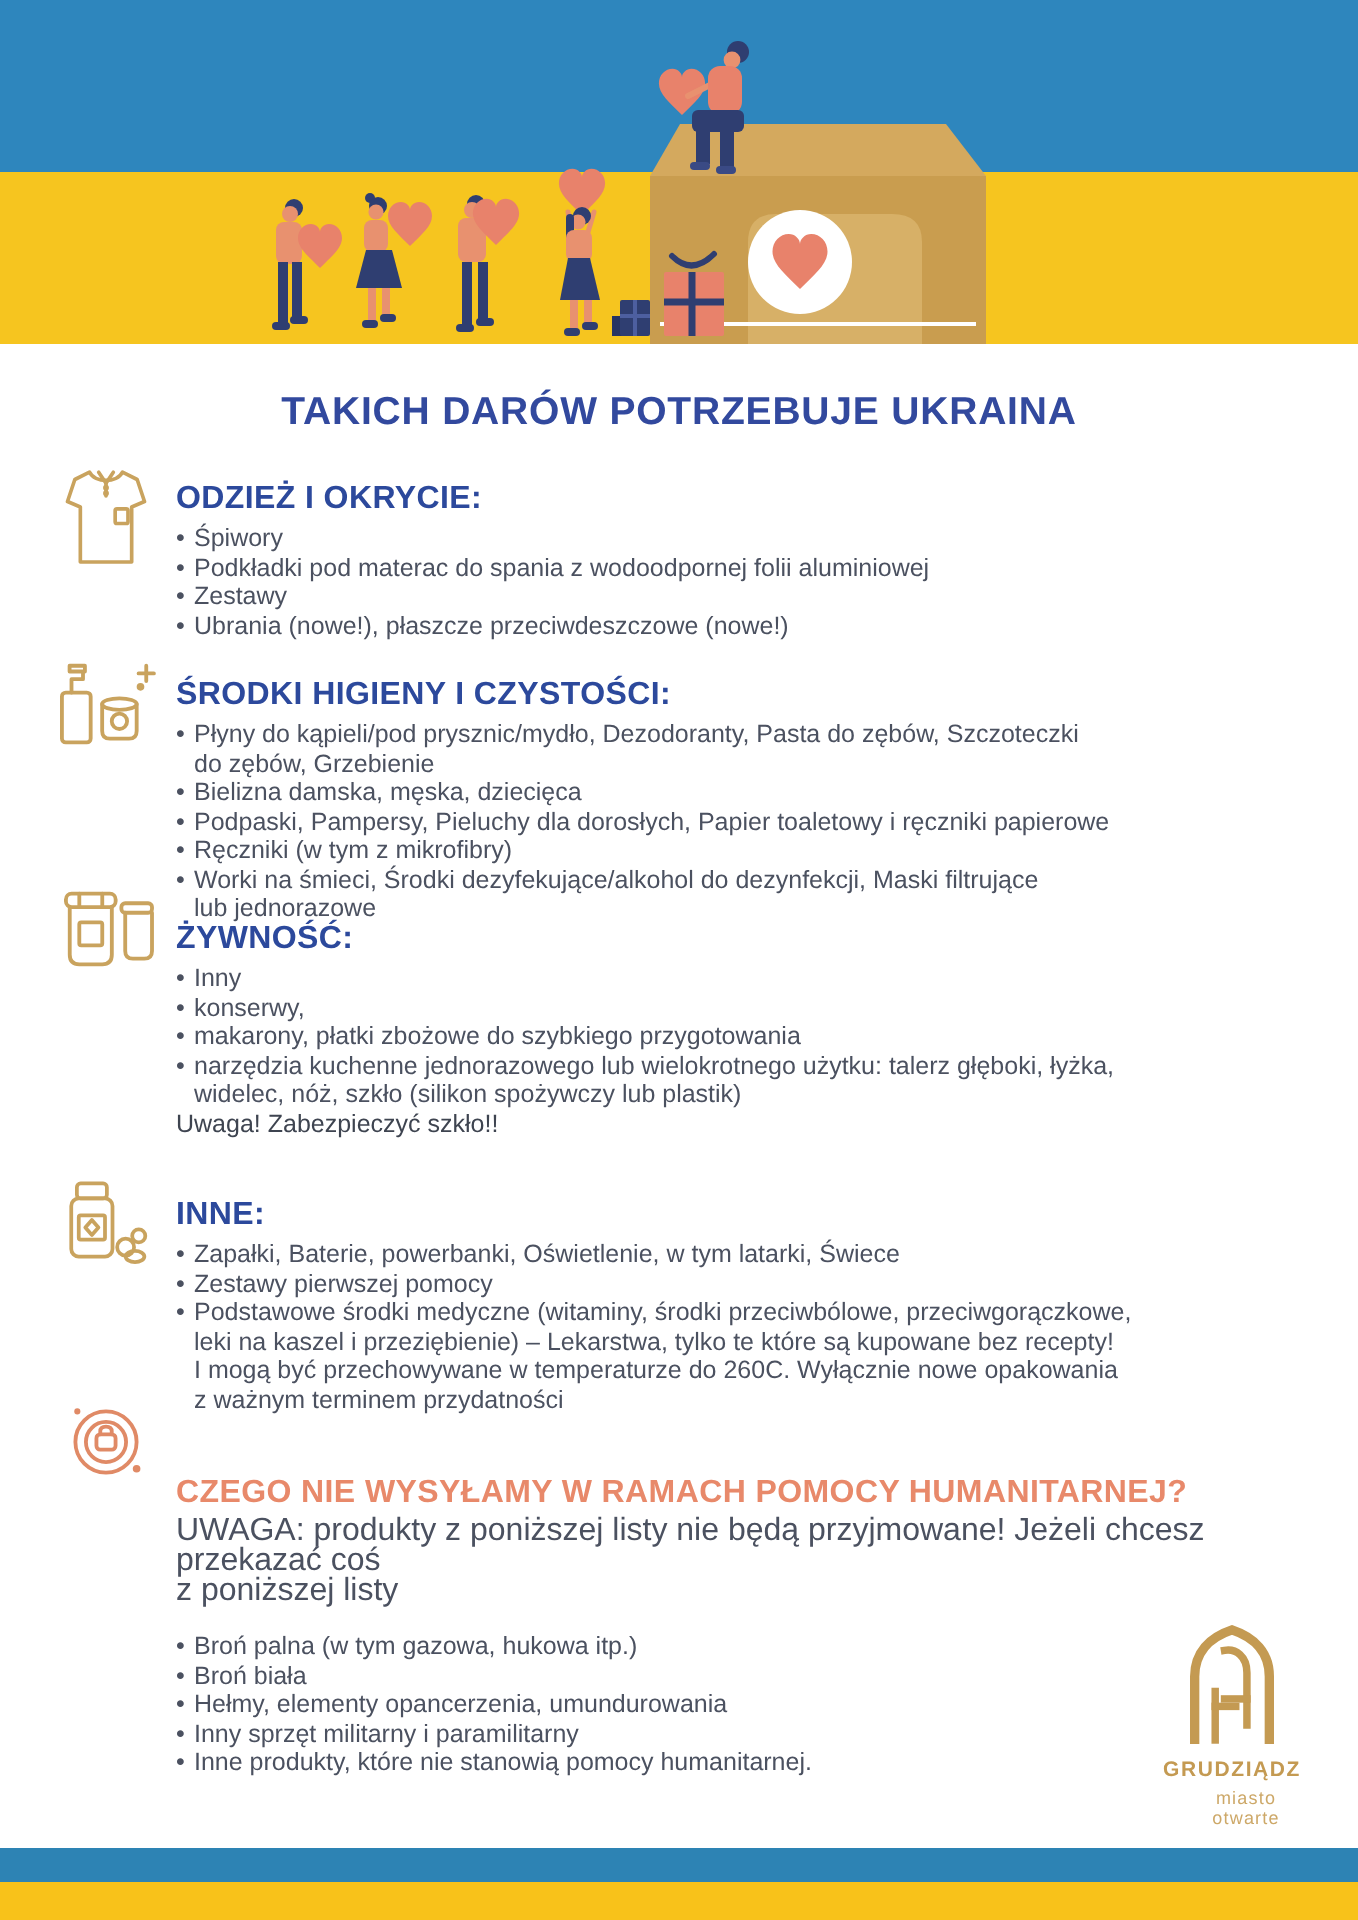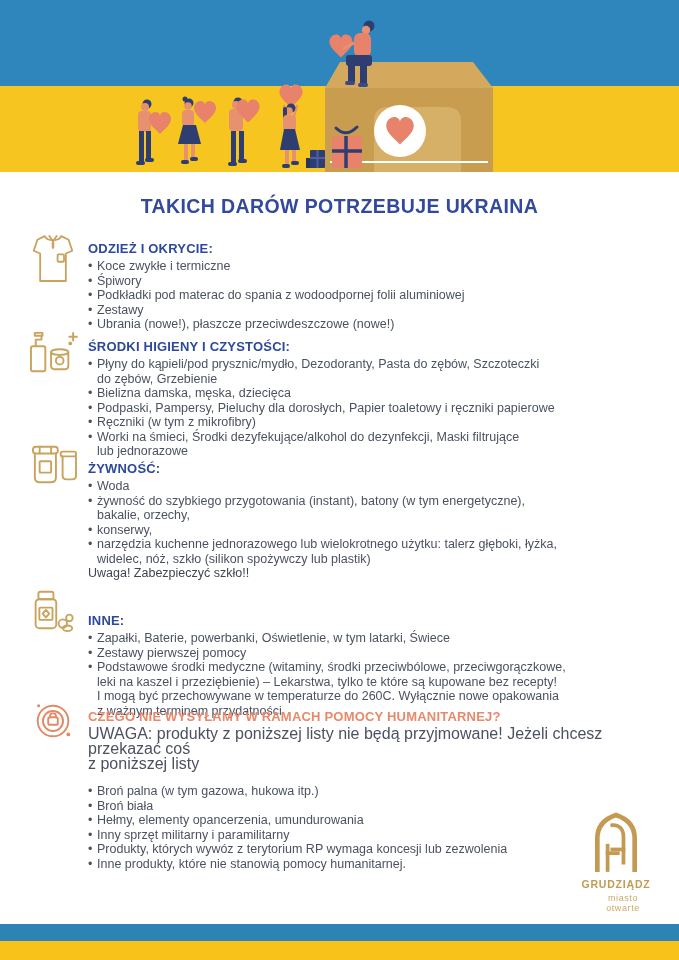--- a/index.html
+++ b/index.html
@@ -11,24 +11,24 @@
   }
   .banner { position:absolute; top:0; left:0; display:block; }
   .page-title {
     position:absolute; top:195px; left:0; width:679px;
     text-align:center; font-size:19.5px; font-weight:bold;
     letter-spacing:0.4px; color:#32499e; margin:0;
   }
   .sec-icon { position:absolute; }
   .section { position:absolute; left:88px; width:565px; }
   .sec-h {
-    font-size:13px; font-weight:bold; color:#2c499c;
+    font-size:16px; font-weight:bold; color:#2c499c;
     letter-spacing:0.2px; margin:0 0 3px 0;
   }
-  .sec-h.orange { color:#e8896a; }
+  .sec-h.orange { color:#e8896a;margin-top:29px; }
   ul.items { margin:0; padding:0; list-style:none; }
   ul.items li {
     position:relative; padding-left:9px;
     font-size:12.5px; line-height:14.5px; color:#4b5160;
     white-space:pre-line;
   }
   ul.items li::before { content:"\2022"; position:absolute; left:0; top:0; color:#4b5160; }
   .note { font-size:12.5px; line-height:14.5px; font-weight:normal; color:#3e4450; margin:0; }
   .intro { font-size:16px; line-height:14.8px; color:#4b5160; white-space:pre-line; margin:0 0 13px 0; }
   .footer-logo { position:absolute; left:578px; top:812px; width:76px; text-align:center; }
@@ -166,21 +166,20 @@
     <circle cx="23" cy="23" r="10.5"></circle>
     <rect x="18" y="19" width="10" height="8" rx="2"></rect>
     <path d="M20 19 V17.5 Q20 15 23 15 Q26 15 26 17.5 V19"></path>
     <circle cx="8" cy="7" r="1.6" fill="#e08a66" stroke="none"></circle>
     <circle cx="39" cy="37" r="2" fill="#e08a66" stroke="none"></circle>
   </svg>
 
   <div class="section" style="top:241px">
     <h2 class="sec-h">ODZIEŻ I OKRYCIE:</h2>
     <ul class="items">
-      <li>Koce zwykłe i termiczne</li>
       <li>Śpiwory</li>
       <li>Podkładki pod materac do spania z wodoodpornej folii aluminiowej</li>
       <li>Zestawy</li>
       <li>Ubrania (nowe!), płaszcze przeciwdeszczowe (nowe!)</li>
     </ul>
   </div>
 
   <div class="section" style="top:339px">
     <h2 class="sec-h">ŚRODKI HIGIENY I CZYSTOŚCI:</h2>
     <ul class="items">
@@ -190,52 +189,50 @@
       <li>Podpaski, Pampersy, Pieluchy dla dorosłych, Papier toaletowy i ręczniki papierowe</li>
       <li>Ręczniki (w tym z mikrofibry)</li>
       <li>Worki na śmieci, Środki dezyfekujące/alkohol do dezynfekcji, Maski filtrujące
 lub jednorazowe</li>
     </ul>
   </div>
 
   <div class="section" style="top:461px">
     <h2 class="sec-h">ŻYWNOŚĆ:</h2>
     <ul class="items">
-      <li>Woda</li>
-      <li>żywność do szybkiego przygotowania (instant), batony (w tym energetyczne),
-bakalie, orzechy,</li>
+      <li>Inny</li>
       <li>konserwy,</li>
+      <li>makarony, płatki zbożowe do szybkiego przygotowania</li>
       <li>narzędzia kuchenne jednorazowego lub wielokrotnego użytku: talerz głęboki, łyżka,
 widelec, nóż, szkło (silikon spożywczy lub plastik)</li>
     </ul>
     <p class="note">Uwaga! Zabezpieczyć szkło!!</p>
   </div>
 
-  <div class="section" style="top:613px">
+  <div class="section" style="top:599px">
     <h2 class="sec-h">INNE:</h2>
     <ul class="items">
       <li>Zapałki, Baterie, powerbanki, Oświetlenie, w tym latarki, Świece</li>
       <li>Zestawy pierwszej pomocy</li>
       <li>Podstawowe środki medyczne (witaminy, środki przeciwbólowe, przeciwgorączkowe,
 leki na kaszel i przeziębienie) – Lekarstwa, tylko te które są kupowane bez recepty!
 I mogą być przechowywane w temperaturze do 260C. Wyłącznie nowe opakowania
 z ważnym terminem przydatności</li>
     </ul>
   </div>
 
   <div class="section" style="top:709px">
     <h2 class="sec-h orange">CZEGO NIE WYSYŁAMY W RAMACH POMOCY HUMANITARNEJ?</h2>
     <p class="intro">UWAGA: produkty z poniższej listy nie będą przyjmowane! Jeżeli chcesz przekazać coś
 z poniższej listy</p>
     <ul class="items">
       <li>Broń palna (w tym gazowa, hukowa itp.)</li>
       <li>Broń biała</li>
       <li>Hełmy, elementy opancerzenia, umundurowania</li>
       <li>Inny sprzęt militarny i paramilitarny</li>
-      <li>Produkty, których wywóz z terytorium RP wymaga koncesji lub zezwolenia</li>
       <li>Inne produkty, które nie stanowią pomocy humanitarnej.</li>
     </ul>
   </div>
 
   <div class="footer-logo">
     <svg width="56" height="60" viewBox="0 0 60 64" fill="none" stroke="#c49a52" stroke-linecap="square">
       <path d="M10 62 V28 C10 15 18 7 30 3 C42 7 50 15 50 28 V62" stroke-width="5"></path>
       <path d="M21 62 V36" stroke-width="4"></path>
       <path d="M38 54 V26 C38 17 32 13 26 14" stroke-width="4"></path>
       <path d="M38 40 H26" stroke-width="4"></path>

